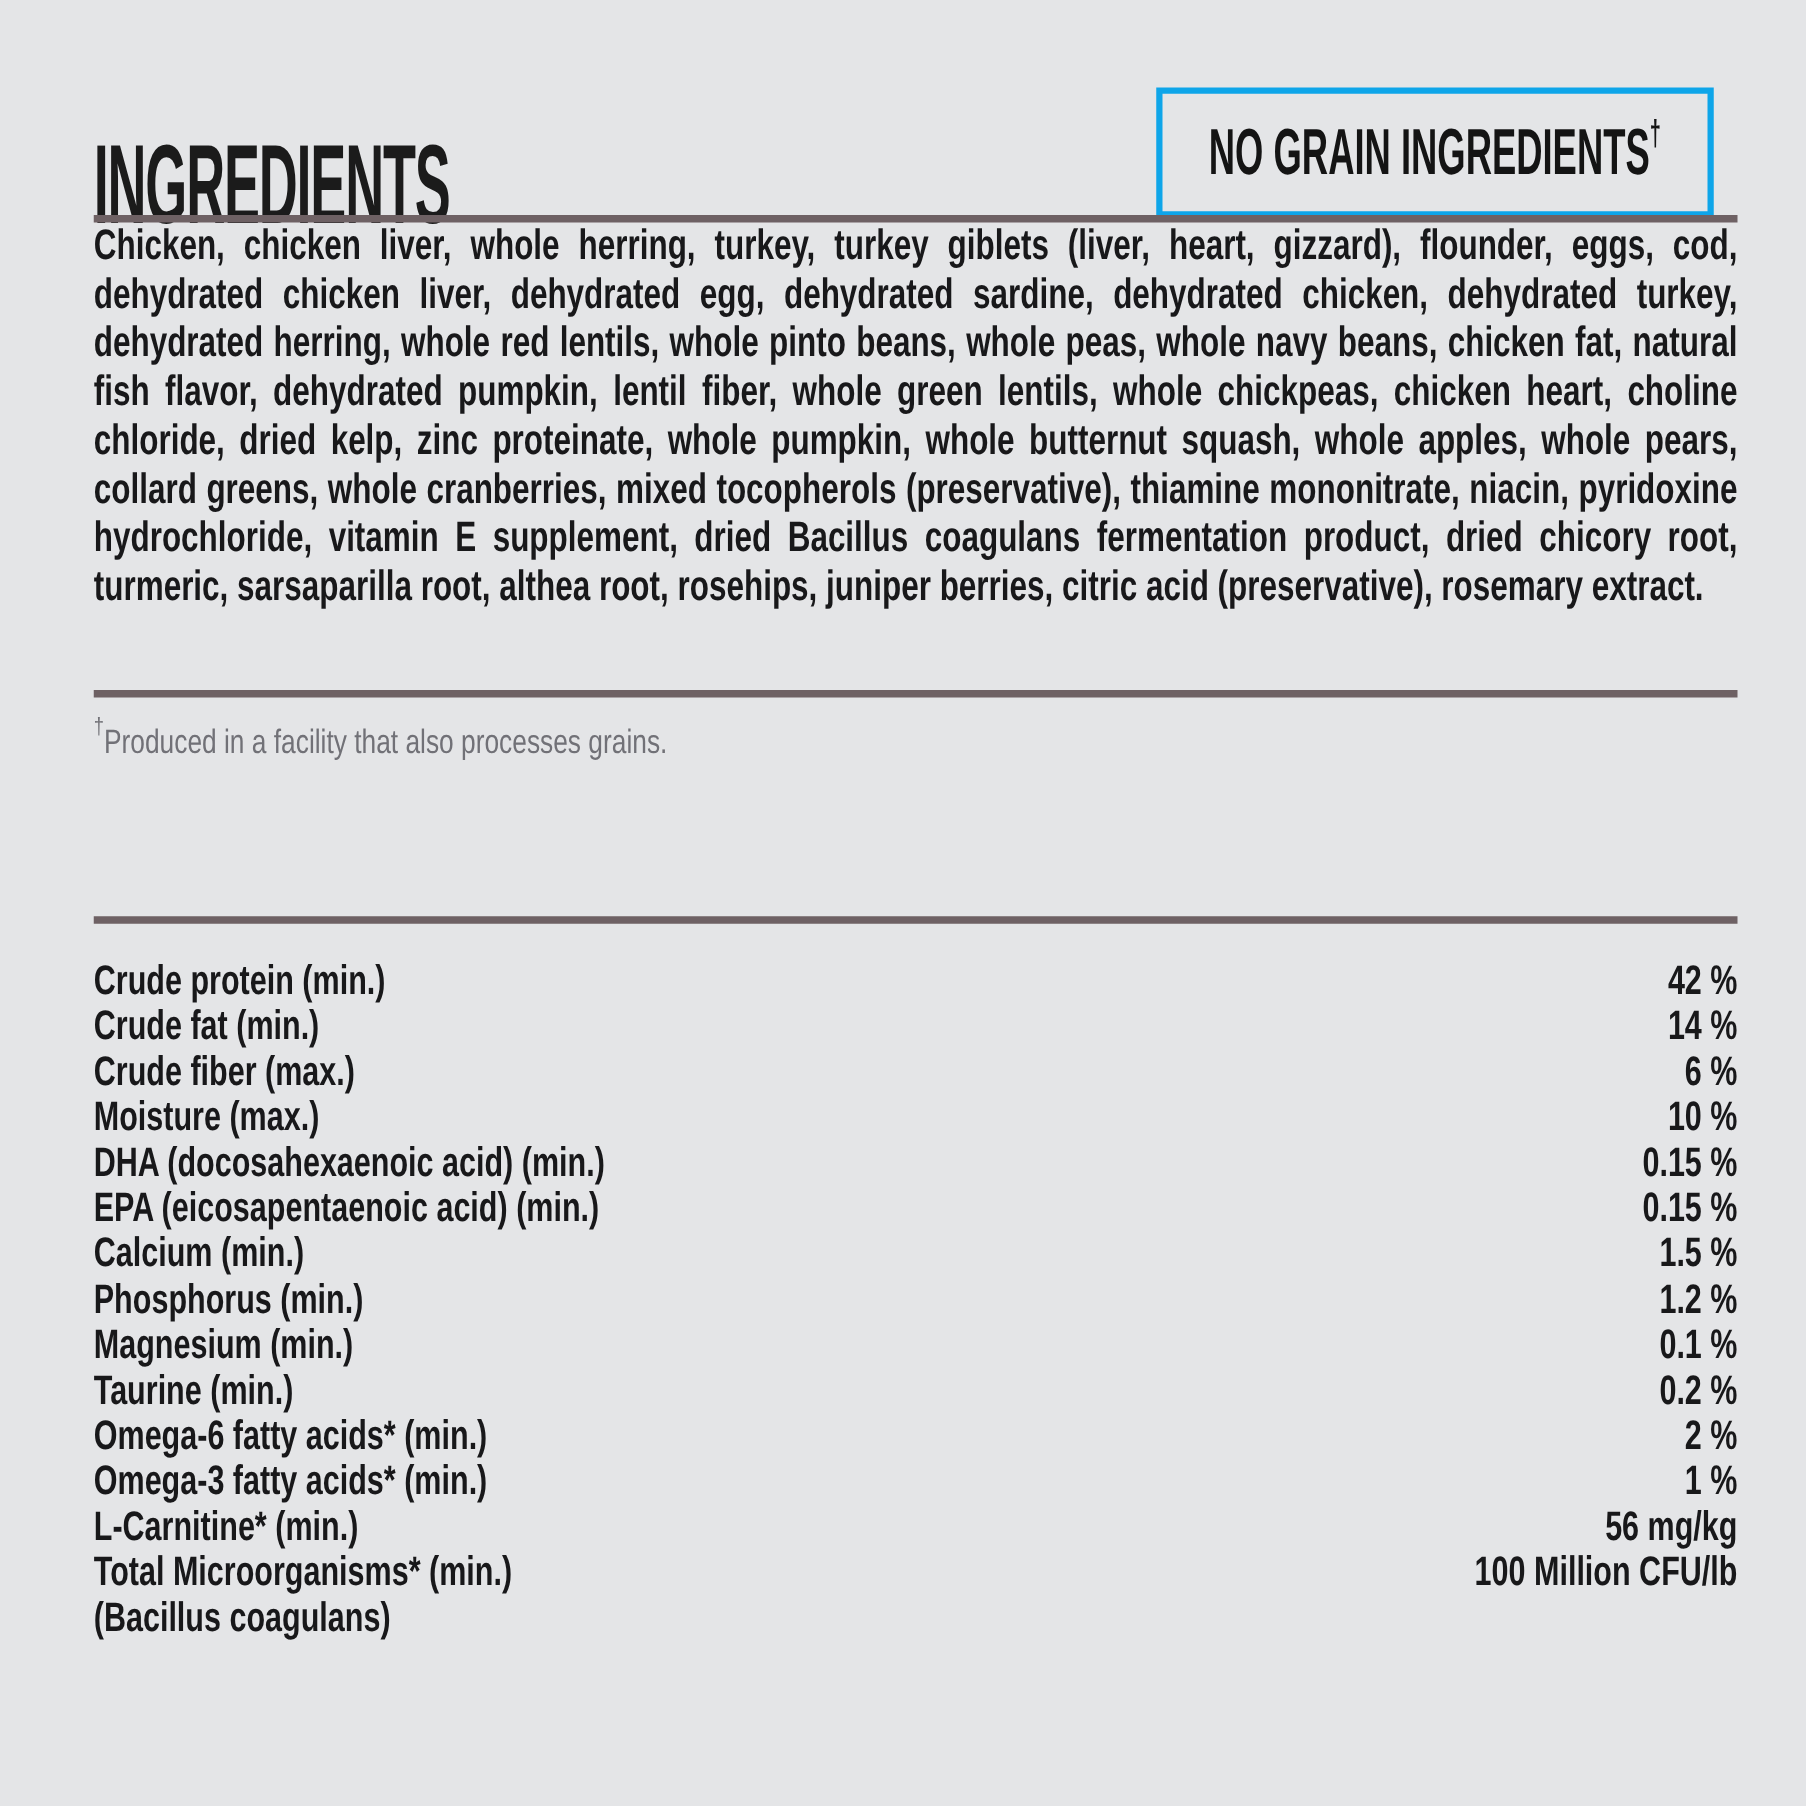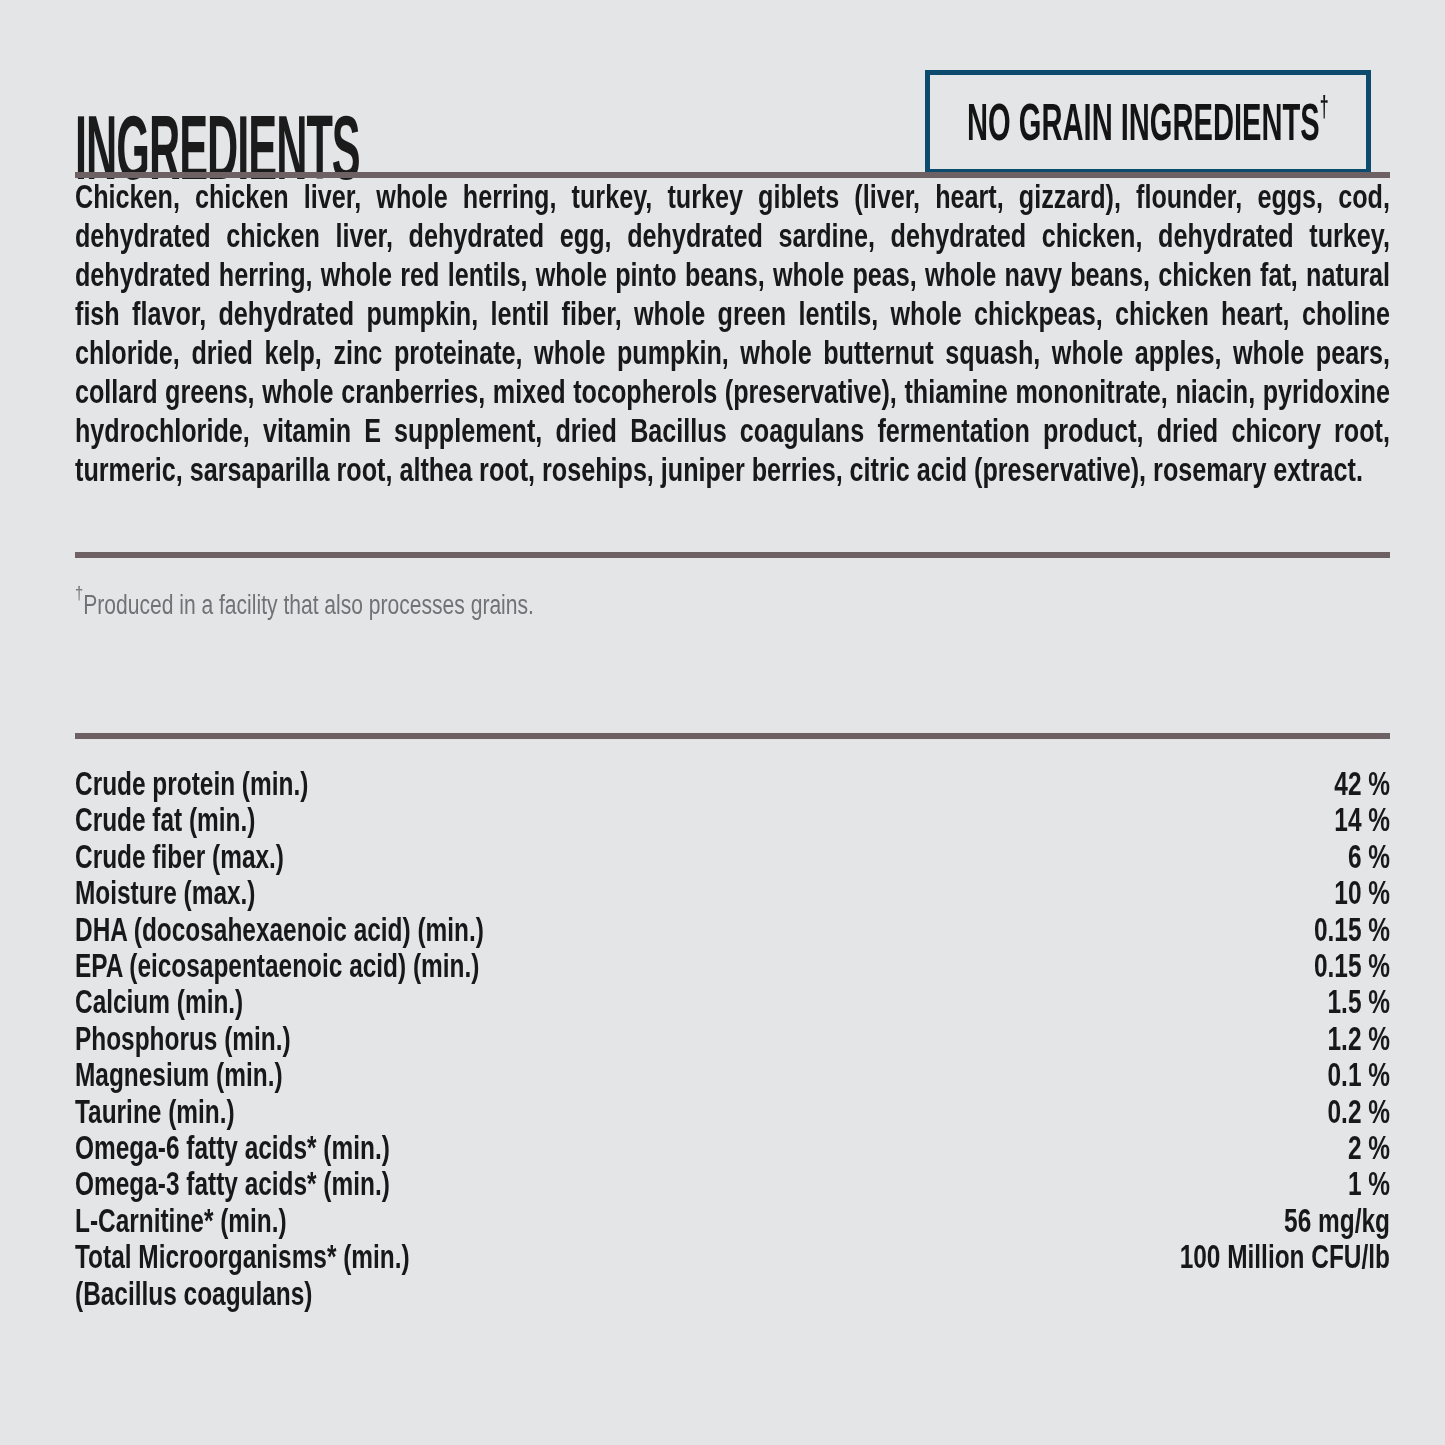--- a/index.html
+++ b/index.html
@@ -26,21 +26,21 @@
     transform: scaleX(0.48);
   }
   #ingredients-title { top: 82px; }
   #analysis-title { top: 642px; }
 
   
   .badge {
     position: absolute;
     left: 925px; top: 70px;
     width: 446px; height: 104px;
-    border: 5px solid #0c4a6e;
+    border: 5px solid #0ea5e9;
     box-sizing: border-box;
     display: flex; align-items: center; justify-content: center;
     background: #e4e5e7;
   }
   .badge-text {
     font-size: 52px;
     font-weight: bold;
     white-space: nowrap;
     transform: scaleX(0.56);
     transform-origin: center center;
@@ -63,21 +63,21 @@
   .ingredients-body .cond {
     width: 1777px;
     transform: scaleX(0.74);
     font-size: 34px;
     line-height: 39px;
     text-align: justify;
     color: #18181a;
   }
 
   
-  .footnote { position: absolute; left: 75px; top: 571px; width: 1315px; margin-top: 11px; }
+  .footnote { position: absolute; left: 75px; top: 571px; width: 1315px; }
   .footnote .cond {
     width: 1686px;
     transform: scaleX(0.78);
     font-size: 27px;
     line-height: 32px;
     color: #717177;
     white-space: nowrap;
   }
   .footnote sup { font-size: 0.7em; position: relative; top: -0.25em; }
 

